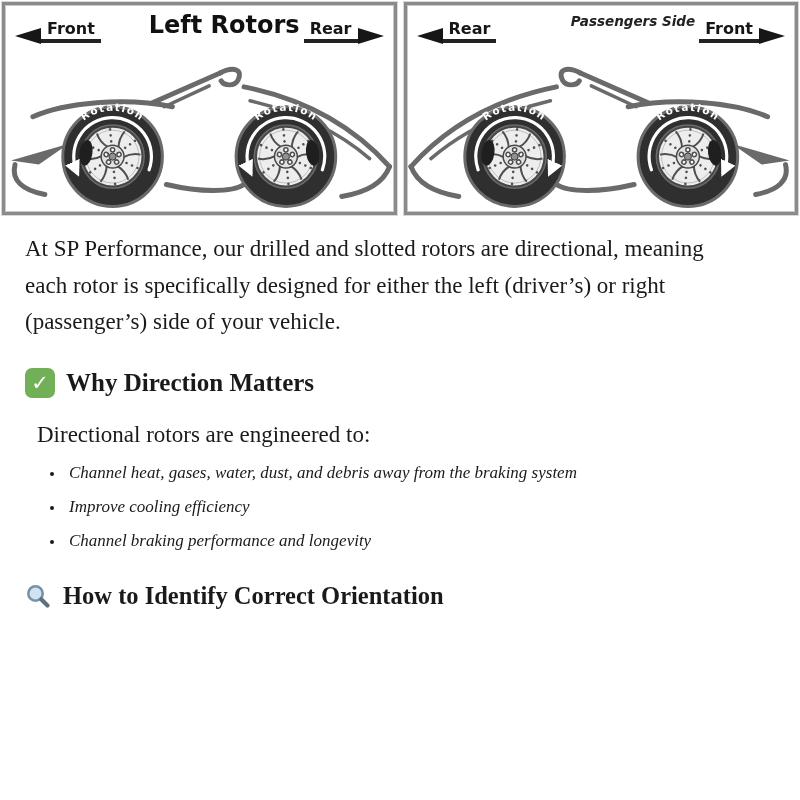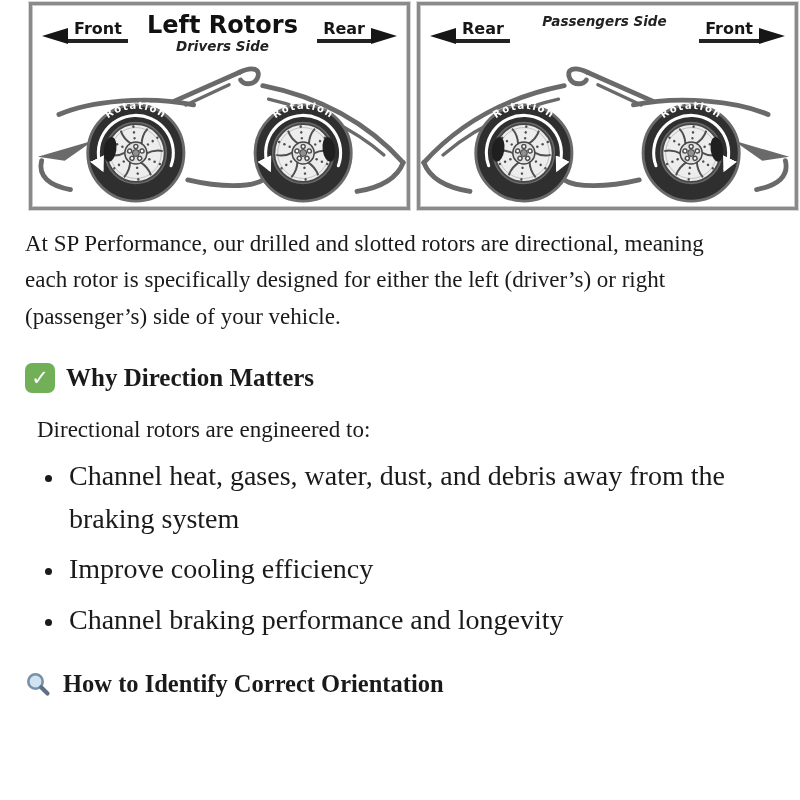--- a/index.html
+++ b/index.html
@@ -1,27 +1,27 @@
 <!DOCTYPE html>
 <html><head>
 <meta charset="utf-8">
 <style>
   html,body{margin:0;padding:0;background:#fff;}
   body{width:800px;font-family:"Liberation Serif",serif;color:#1a1a1a;}
 
   
-  .panels{display:flex;gap:7px;padding:2px 2px 0 2px;margin-left:27px;}
+  .panels{display:flex;gap:7px;padding:2px 2px 0 2px;}
   .panel{flex:1;border:3px solid #8a8a8a;box-shadow:inset 0 0 0 1px #c9c9c9, 0 0 0 1px #d8d8d8;background:#fff;min-width:0;}
   .panel-header{display:flex;justify-content:space-between;align-items:flex-start;padding:8px 10px 0 10px;font-family:"DejaVu Sans",sans-serif;height:48px;box-sizing:border-box;}
   .dir{display:flex;align-items:center;margin-top:8px;}
   .dir .lbl{font-weight:bold;font-size:16px;color:#161616;border-bottom:4px solid #222;padding:0 6px 1px 6px;line-height:1.05;}
   .tri{width:0;height:0;border-top:8px solid transparent;border-bottom:8px solid transparent;margin-bottom:-8px;}
   .tri-left{border-right:26px solid #161616;}
   .tri-right{border-left:26px solid #161616;}
-  .title-block{text-align:center;flex:1;padding:0 4px;}
+  .title-block{text-align:right;flex:1;padding:0 4px;}
   .panel-title{font-size:24px;font-weight:bold;line-height:1.05;color:#111;}
   .panel-sub{font-size:13.5px;font-weight:bold;font-style:italic;color:#222;}
   .car-svg{display:block;width:100%;height:auto;}
 
   
   .bodyline{stroke:#6a6a6a;stroke-width:5;fill:none;stroke-linecap:round;}
   .thinline{stroke:#6a6a6a;stroke-width:3.5;fill:none;stroke-linecap:round;}
   .nosewedge{fill:#6a6a6a;stroke:none;}
   .arch{fill:#2f2f2f;stroke:#6a6a6a;stroke-width:3;fill-rule:evenodd;}
   .rotor-face{fill:#ededed;stroke:#474747;stroke-width:2;}
@@ -37,21 +37,21 @@
 
   
   .article{padding:0 25px 30px 25px;}
   .intro{font-size:23px;line-height:1.58;max-width:726px;margin:16px 0 0 0;}
   .sec-head{display:flex;align-items:center;gap:11px;margin:28px 0 8px 0;}
   .sec-head.bold .sec-title{font-weight:bold;font-size:25px;}
   .sec-head.normal .sec-title{font-weight:bold;font-size:24.5px;}
   .check-icon{width:30px;height:30px;border-radius:7px;background:#72b058;color:#fff;display:inline-flex;align-items:center;justify-content:center;font-family:"DejaVu Sans",sans-serif;font-size:21px;font-weight:bold;flex:0 0 auto;}
   .mag-icon{display:inline-flex;flex:0 0 auto;}
   .lead{font-size:23px;margin:24px 0 4px 12px;}
-  ul.blist{margin:12px 0 10px 0;padding-left:40px;font-size:28px;line-height:1.53;list-style:disc;}
+  ul.blist{margin:12px 0 10px 0;padding-left:40px;font-size:17px;line-height:1.53;list-style:disc;font-style:italic;}
   ul.blist li{margin:8px 0;padding-left:4px;max-width:690px;}
   ul.blist li::marker{font-size:0.82em;}
 </style>
 </head>
 <body>
 
 <svg width="0" height="0" style="position:absolute;overflow:hidden" aria-hidden="true">
   <defs>
     <marker id="arrW" viewBox="0 0 8 8" refX="6" refY="4" markerWidth="5" markerHeight="5" orient="auto">
       <path d="M0,0 L8,4 L0,8 z" fill="#fff"></path>
@@ -119,21 +119,20 @@
 <div class="panels">
 
   <div class="panel">
     <div class="panel-header">
       <div class="dir">
         <span class="tri tri-left"></span>
         <span class="lbl">Front</span>
       </div>
       <div class="title-block">
         <div class="panel-title">Left Rotors</div>
-        <div class="panel-sub">Drivers Side</div>
       </div>
       <div class="dir">
         <span class="lbl">Rear</span>
         <span class="tri tri-right"></span>
       </div>
     </div>
     <svg class="car-svg" viewBox="0 0 390 160">
       <use href="#carBody"></use>
       <text class="rot-text"><textPath href="#tpA" startOffset="50%">Rotation</textPath></text>
       <text class="rot-text"><textPath href="#tpB" startOffset="50%">Rotation</textPath></text>

